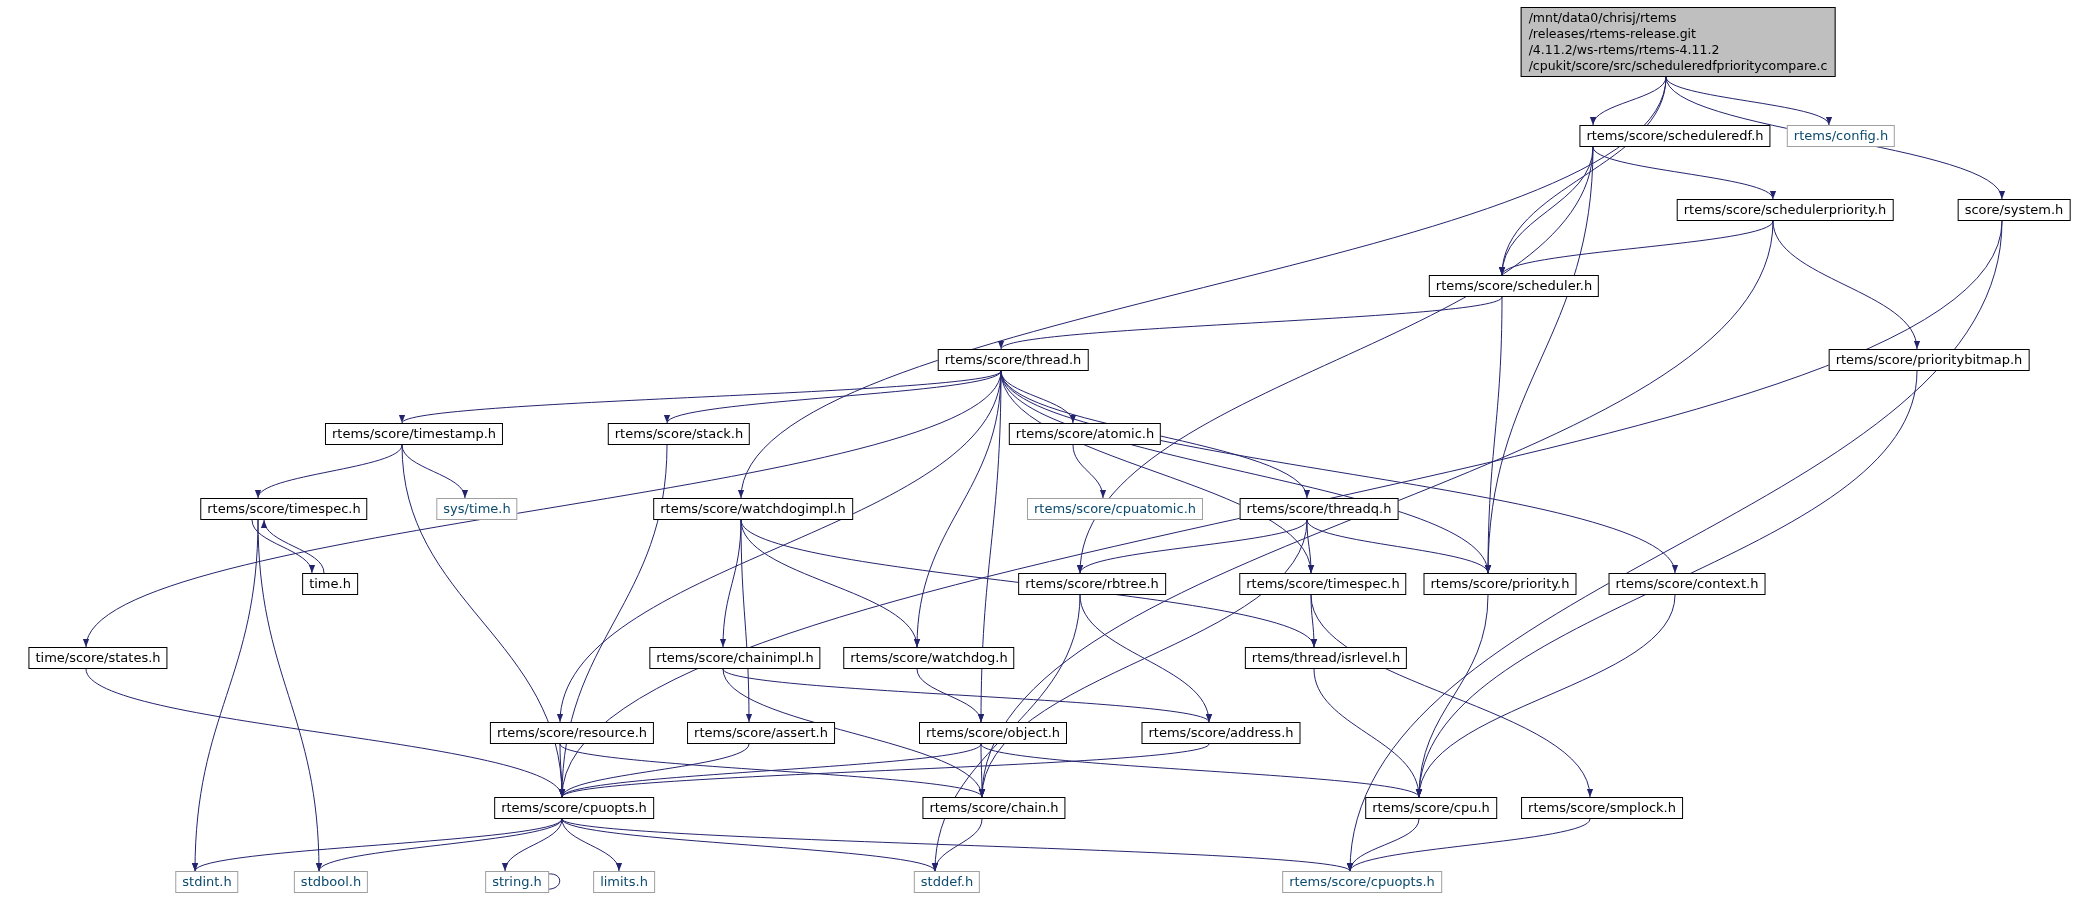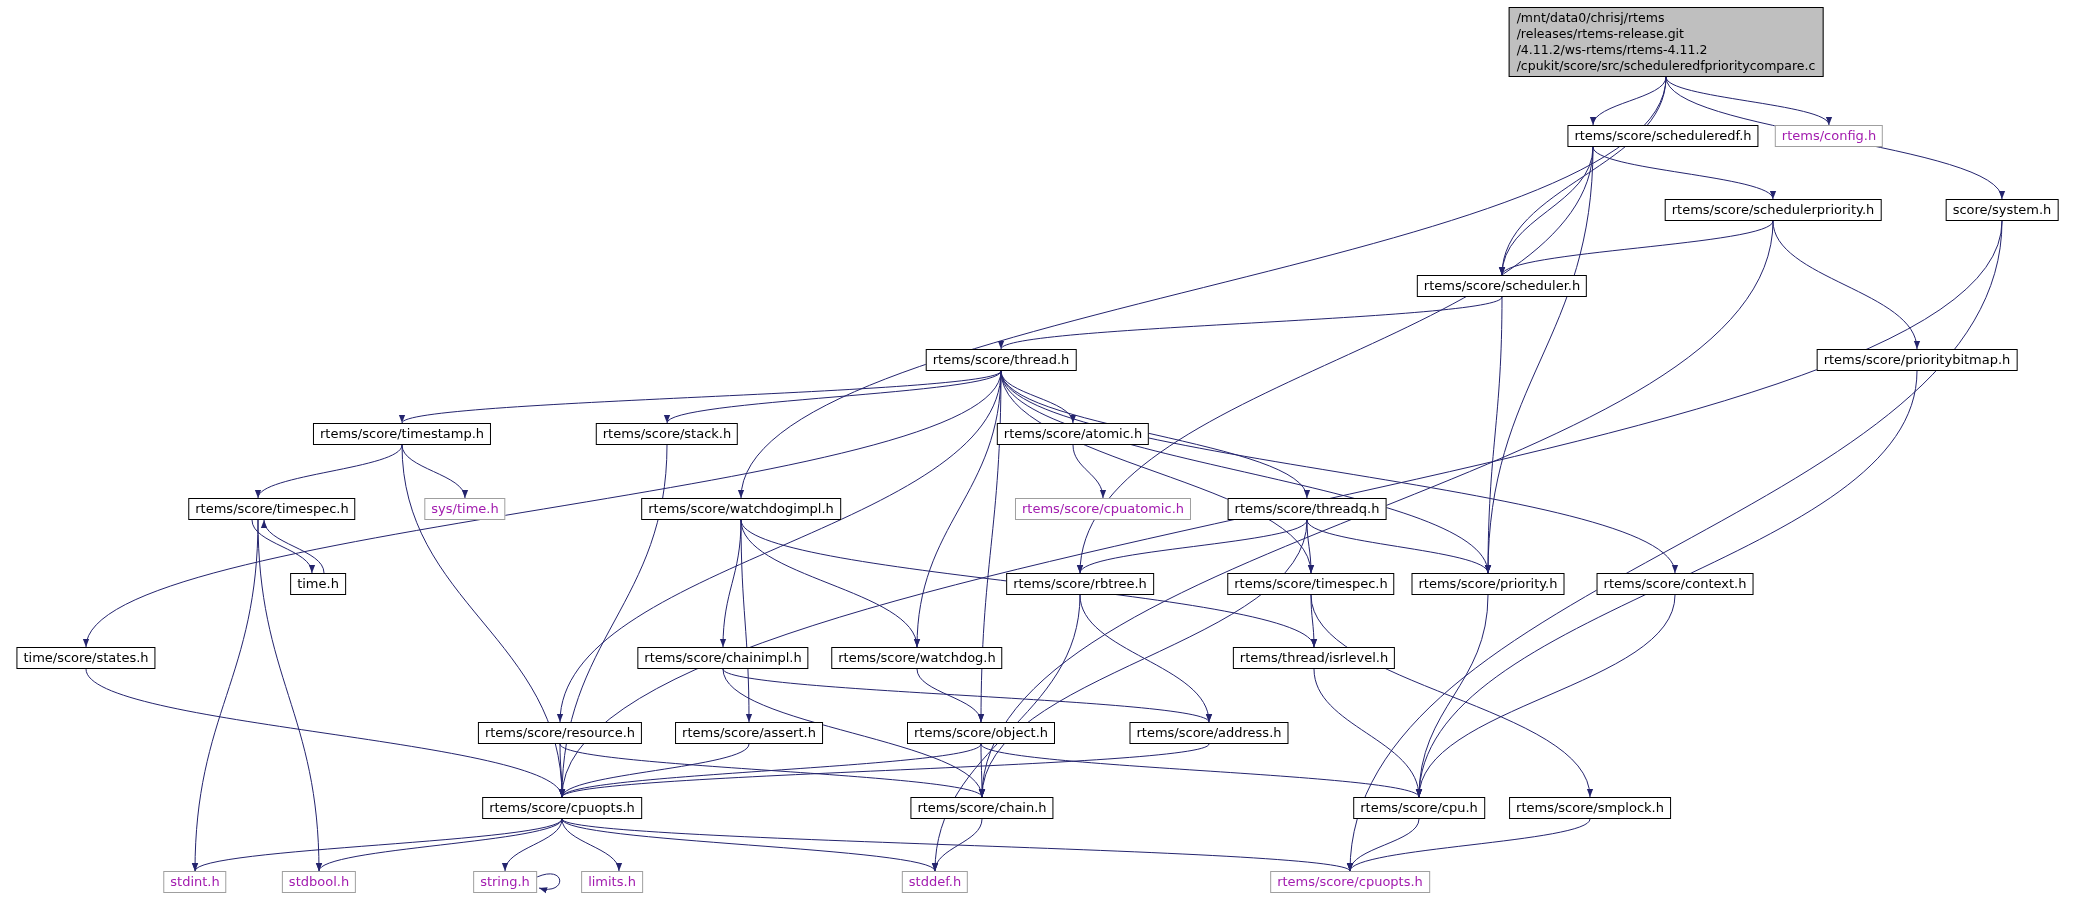--- a/index.html
+++ b/index.html
@@ -13,22 +13,23 @@
     background:#ffffff;
     border:1px solid #000000;
     color:#000000;
     font-size:13px;
     line-height:20px;
     padding:0 6px;
     white-space:nowrap;
     text-align:center;
     cursor:pointer;
     z-index:2;
+    margin-left:12px;
   }
-  .node.muted { border-color:#9f9f9f; color:#a21caf;text-align:center; }
+  .node.muted { border-color:#9f9f9f; color:#0c4a6e;text-align:center; }
   .node.root {
     background:#bfbfbf;
     white-space:pre-line;
     text-align:left;
     line-height:16px;
     font-size:12.5px;
     padding:2px 7px;
     cursor:default;
   }
 </style>

